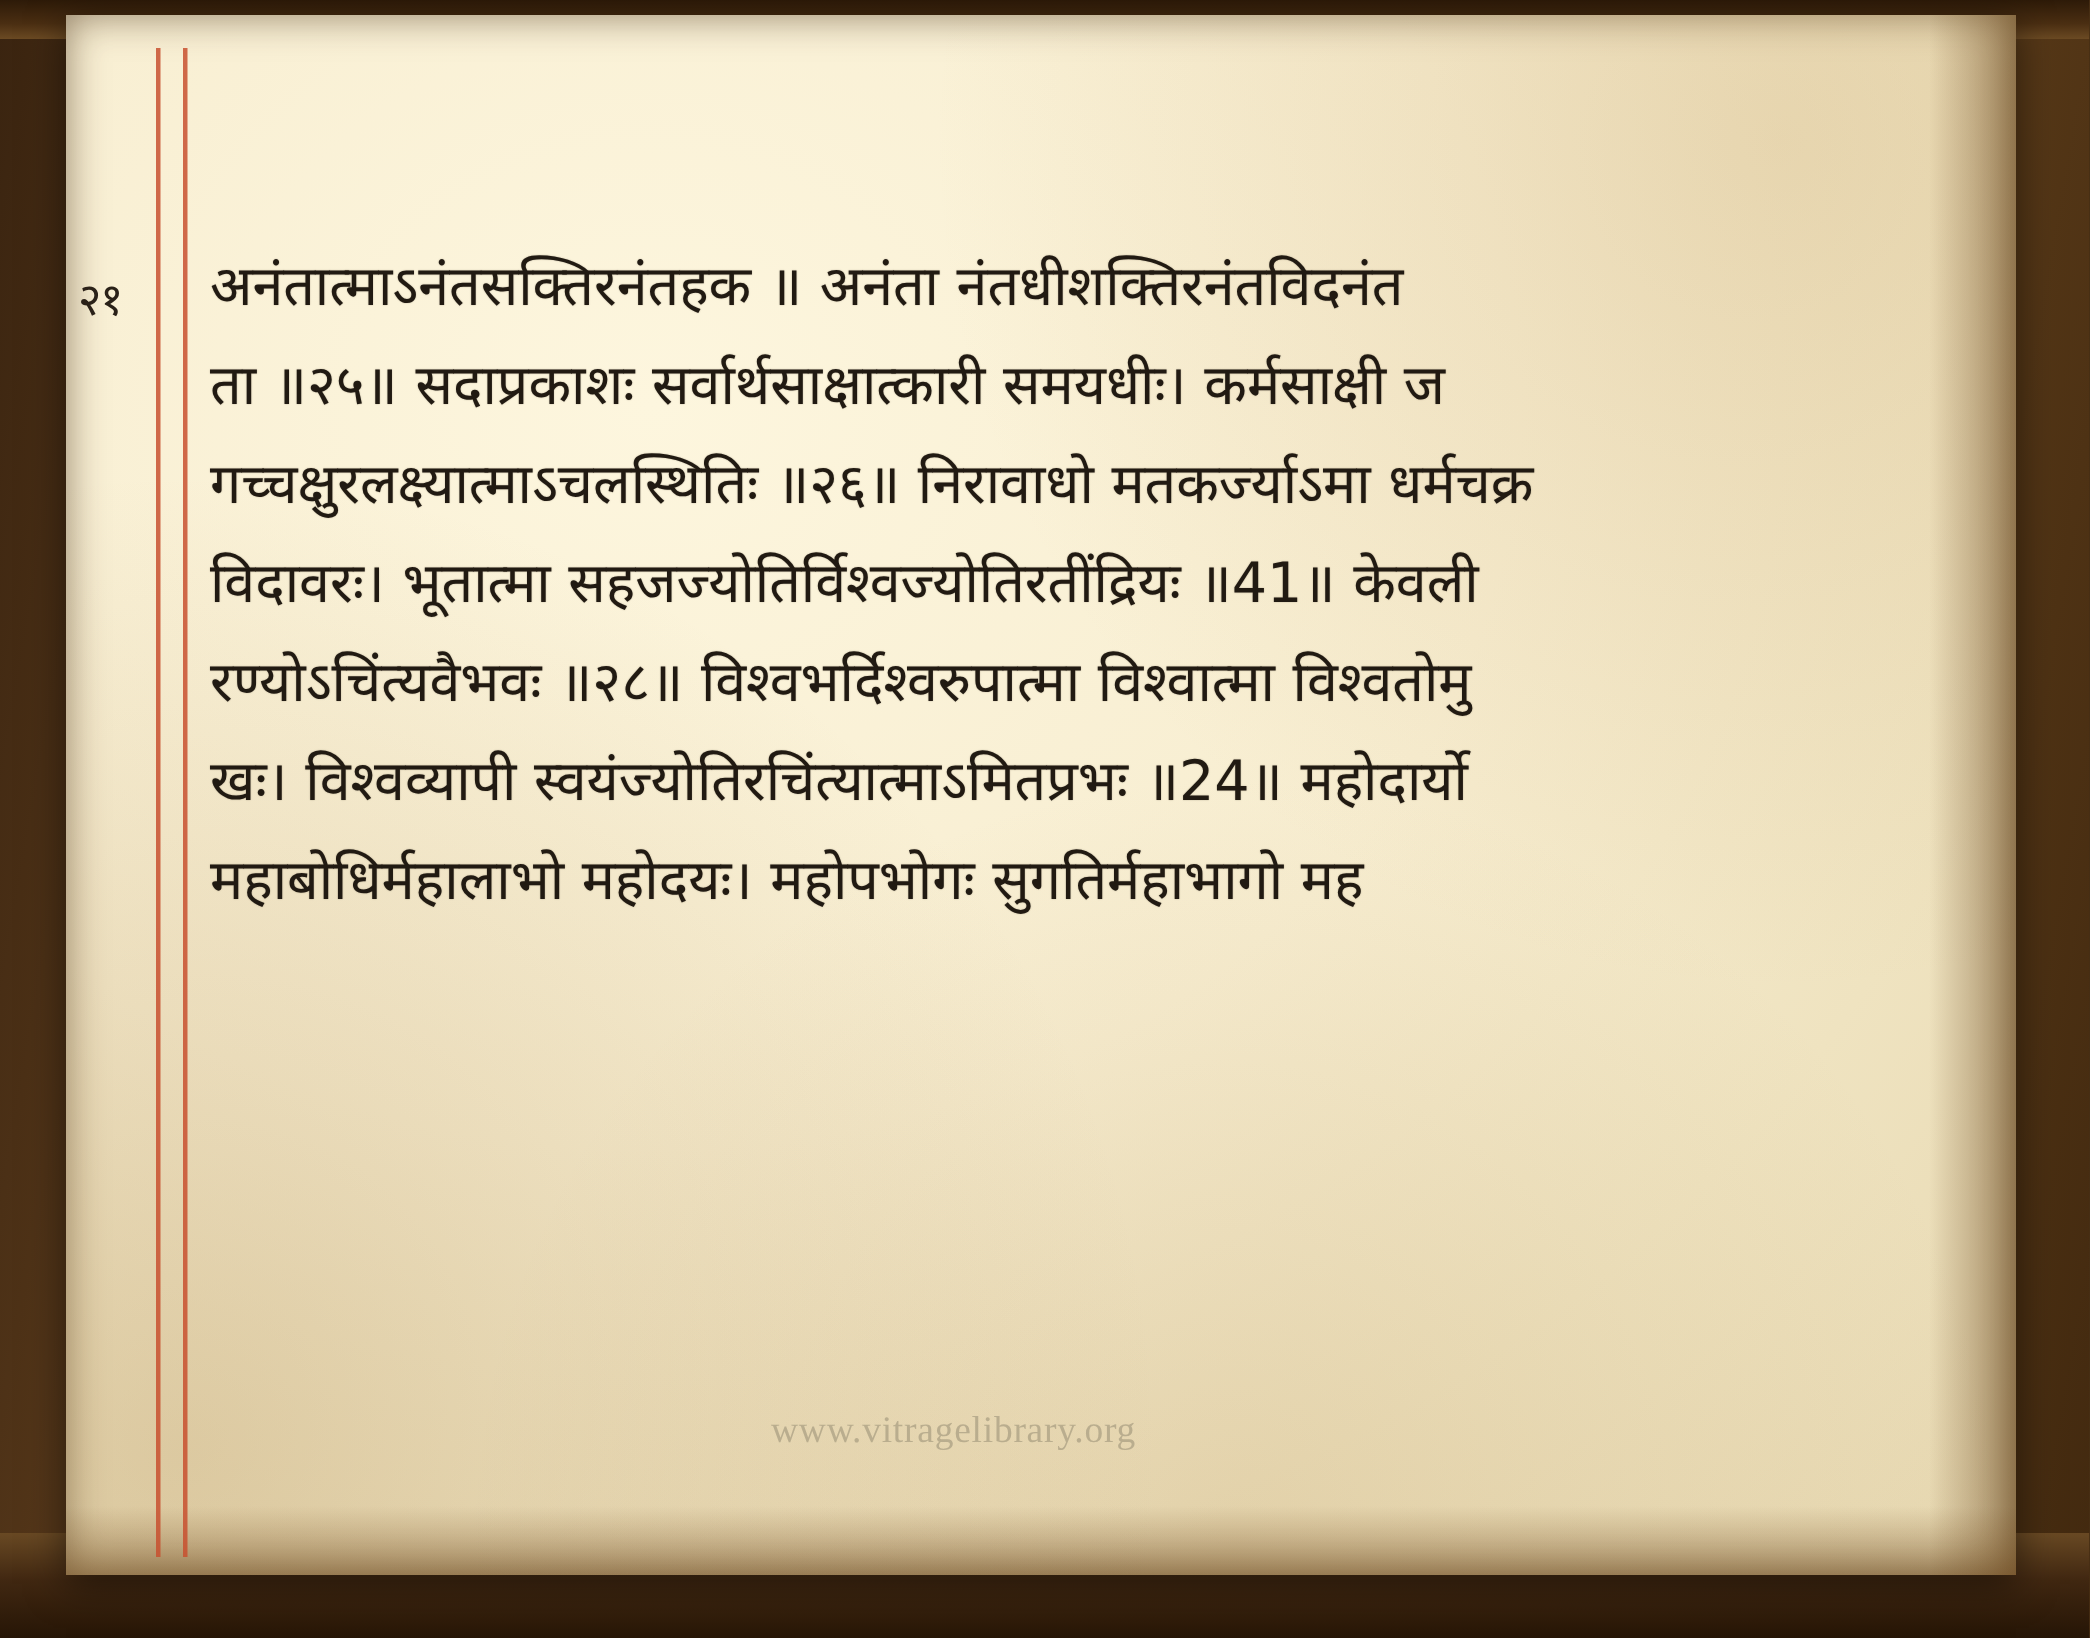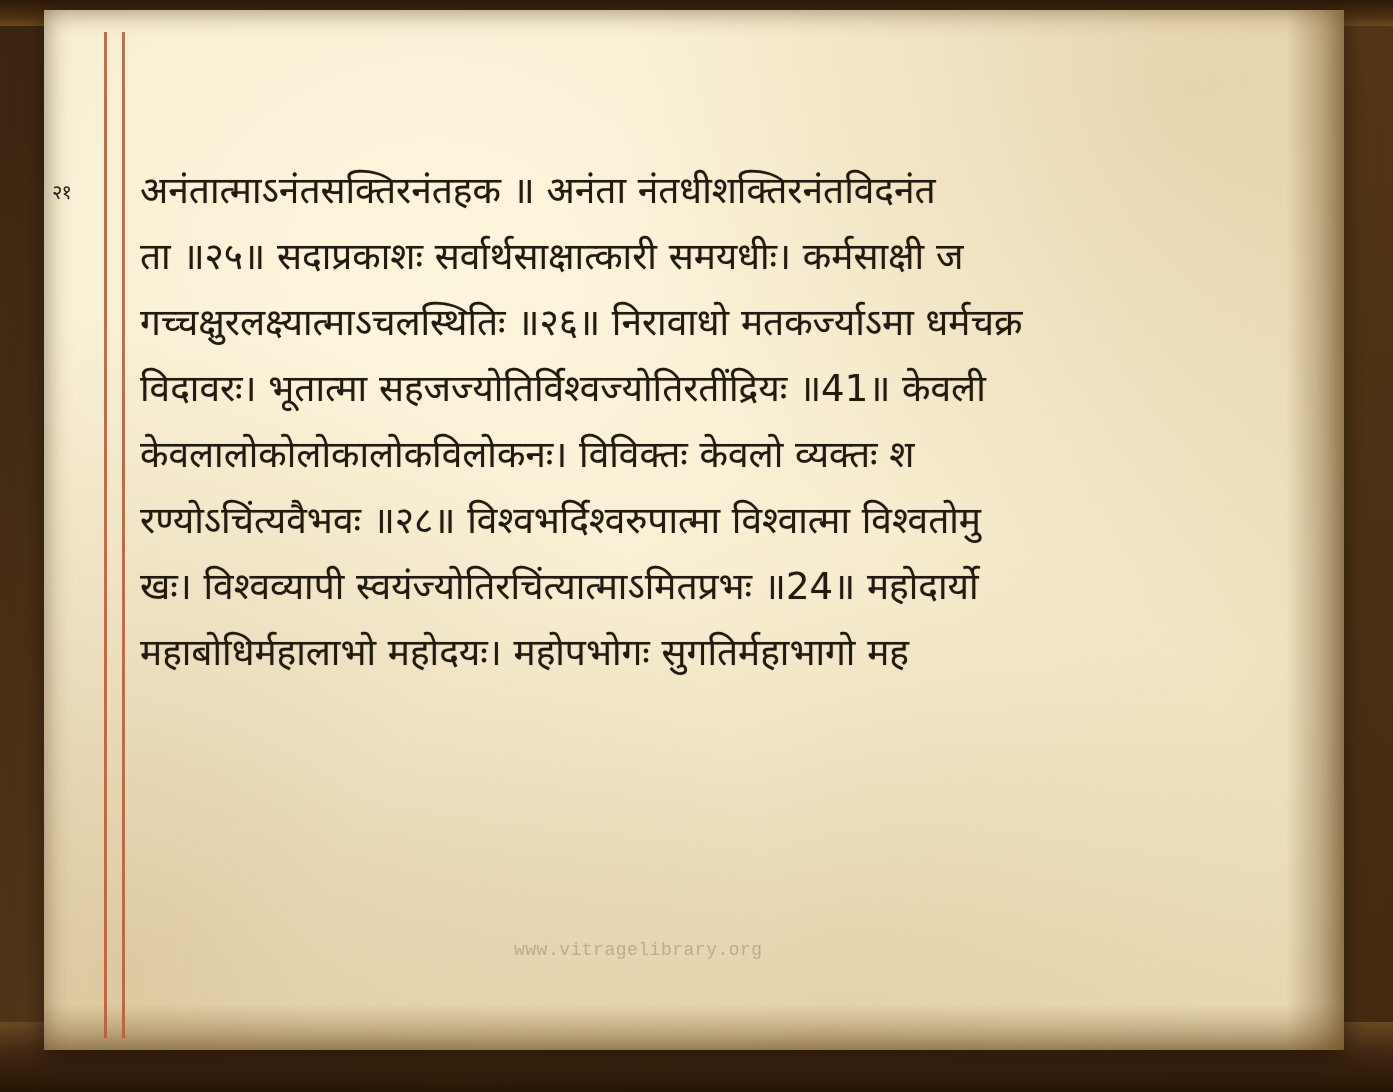--- a/index.html
+++ b/index.html
@@ -76,21 +76,21 @@
   }
   .rule.r1 { left: 60px; }
   .rule.r2 { left: 78px; }
 
   
   .folio {
     position: absolute;
     left: 8px;
     top: 168px;
     width: 46px;
-    font-size: 20px;
+    font-size: 30px;
     color: #2a2118;
     letter-spacing: -1px;
   }
 
   
   .text-block {
     position: absolute;
     left: 96px;
     top: 150px;
     width: 1200px;
@@ -103,24 +103,24 @@
     color: #211a12;
     letter-spacing: 0px;
     text-shadow: 0 0 1px rgba(40,28,14,.35);
   }
 
   
   .watermark {
     position: absolute;
     left: 470px;
     top: 930px;
-    font-size: 18px;
+    font-size: 25px;
     color: rgba(150,140,115,.55);
     letter-spacing: .5px;
-    font-family: Liberation Mono, monospace;
+    font-family: Liberation Serif, serif;
   }
 </style>
 </head>
 <body>
 
 <div id="page">
 
   <div class="bg-wood"></div>
   <div class="bg-top-dark"></div>
   <div class="bg-bottom-dark"></div>
@@ -133,21 +133,20 @@
     <div class="rule r1"></div>
     <div class="rule r2"></div>
 
     <div class="folio">२१</div>
 
     <div class="text-block">
       <div class="line">अनंतात्माऽनंतसक्तिरनंतहक ॥ अनंता नंतधीशक्तिरनंतविदनंत</div>
       <div class="line">ता ॥२५॥ सदाप्रकाशः सर्वार्थसाक्षात्कारी समयधीः। कर्मसाक्षी ज</div>
       <div class="line">गच्चक्षुरलक्ष्यात्माऽचलस्थितिः ॥२६॥ निरावाधो मतकर्ज्याऽमा धर्मचक्र</div>
       <div class="line">विदावरः। भूतात्मा सहजज्योतिर्विश्वज्योतिरतींद्रियः ॥41॥ केवली</div>
-      <div class="line">केवलालोकोलोकालोकविलोकनः। विविक्तः केवलो व्यक्तः श</div>
       <div class="line">रण्योऽचिंत्यवैभवः ॥२८॥ विश्वभर्दिश्वरुपात्मा विश्वात्मा विश्वतोमु</div>
       <div class="line">खः। विश्वव्यापी स्वयंज्योतिरचिंत्यात्माऽमितप्रभः ॥24॥ महोदार्यो</div>
       <div class="line">महाबोधिर्महालाभो महोदयः। महोपभोगः सुगतिर्महाभागो मह</div>
     </div>
 
     <div class="watermark">www.vitragelibrary.org</div>
   </div>
 
 </div>
 

